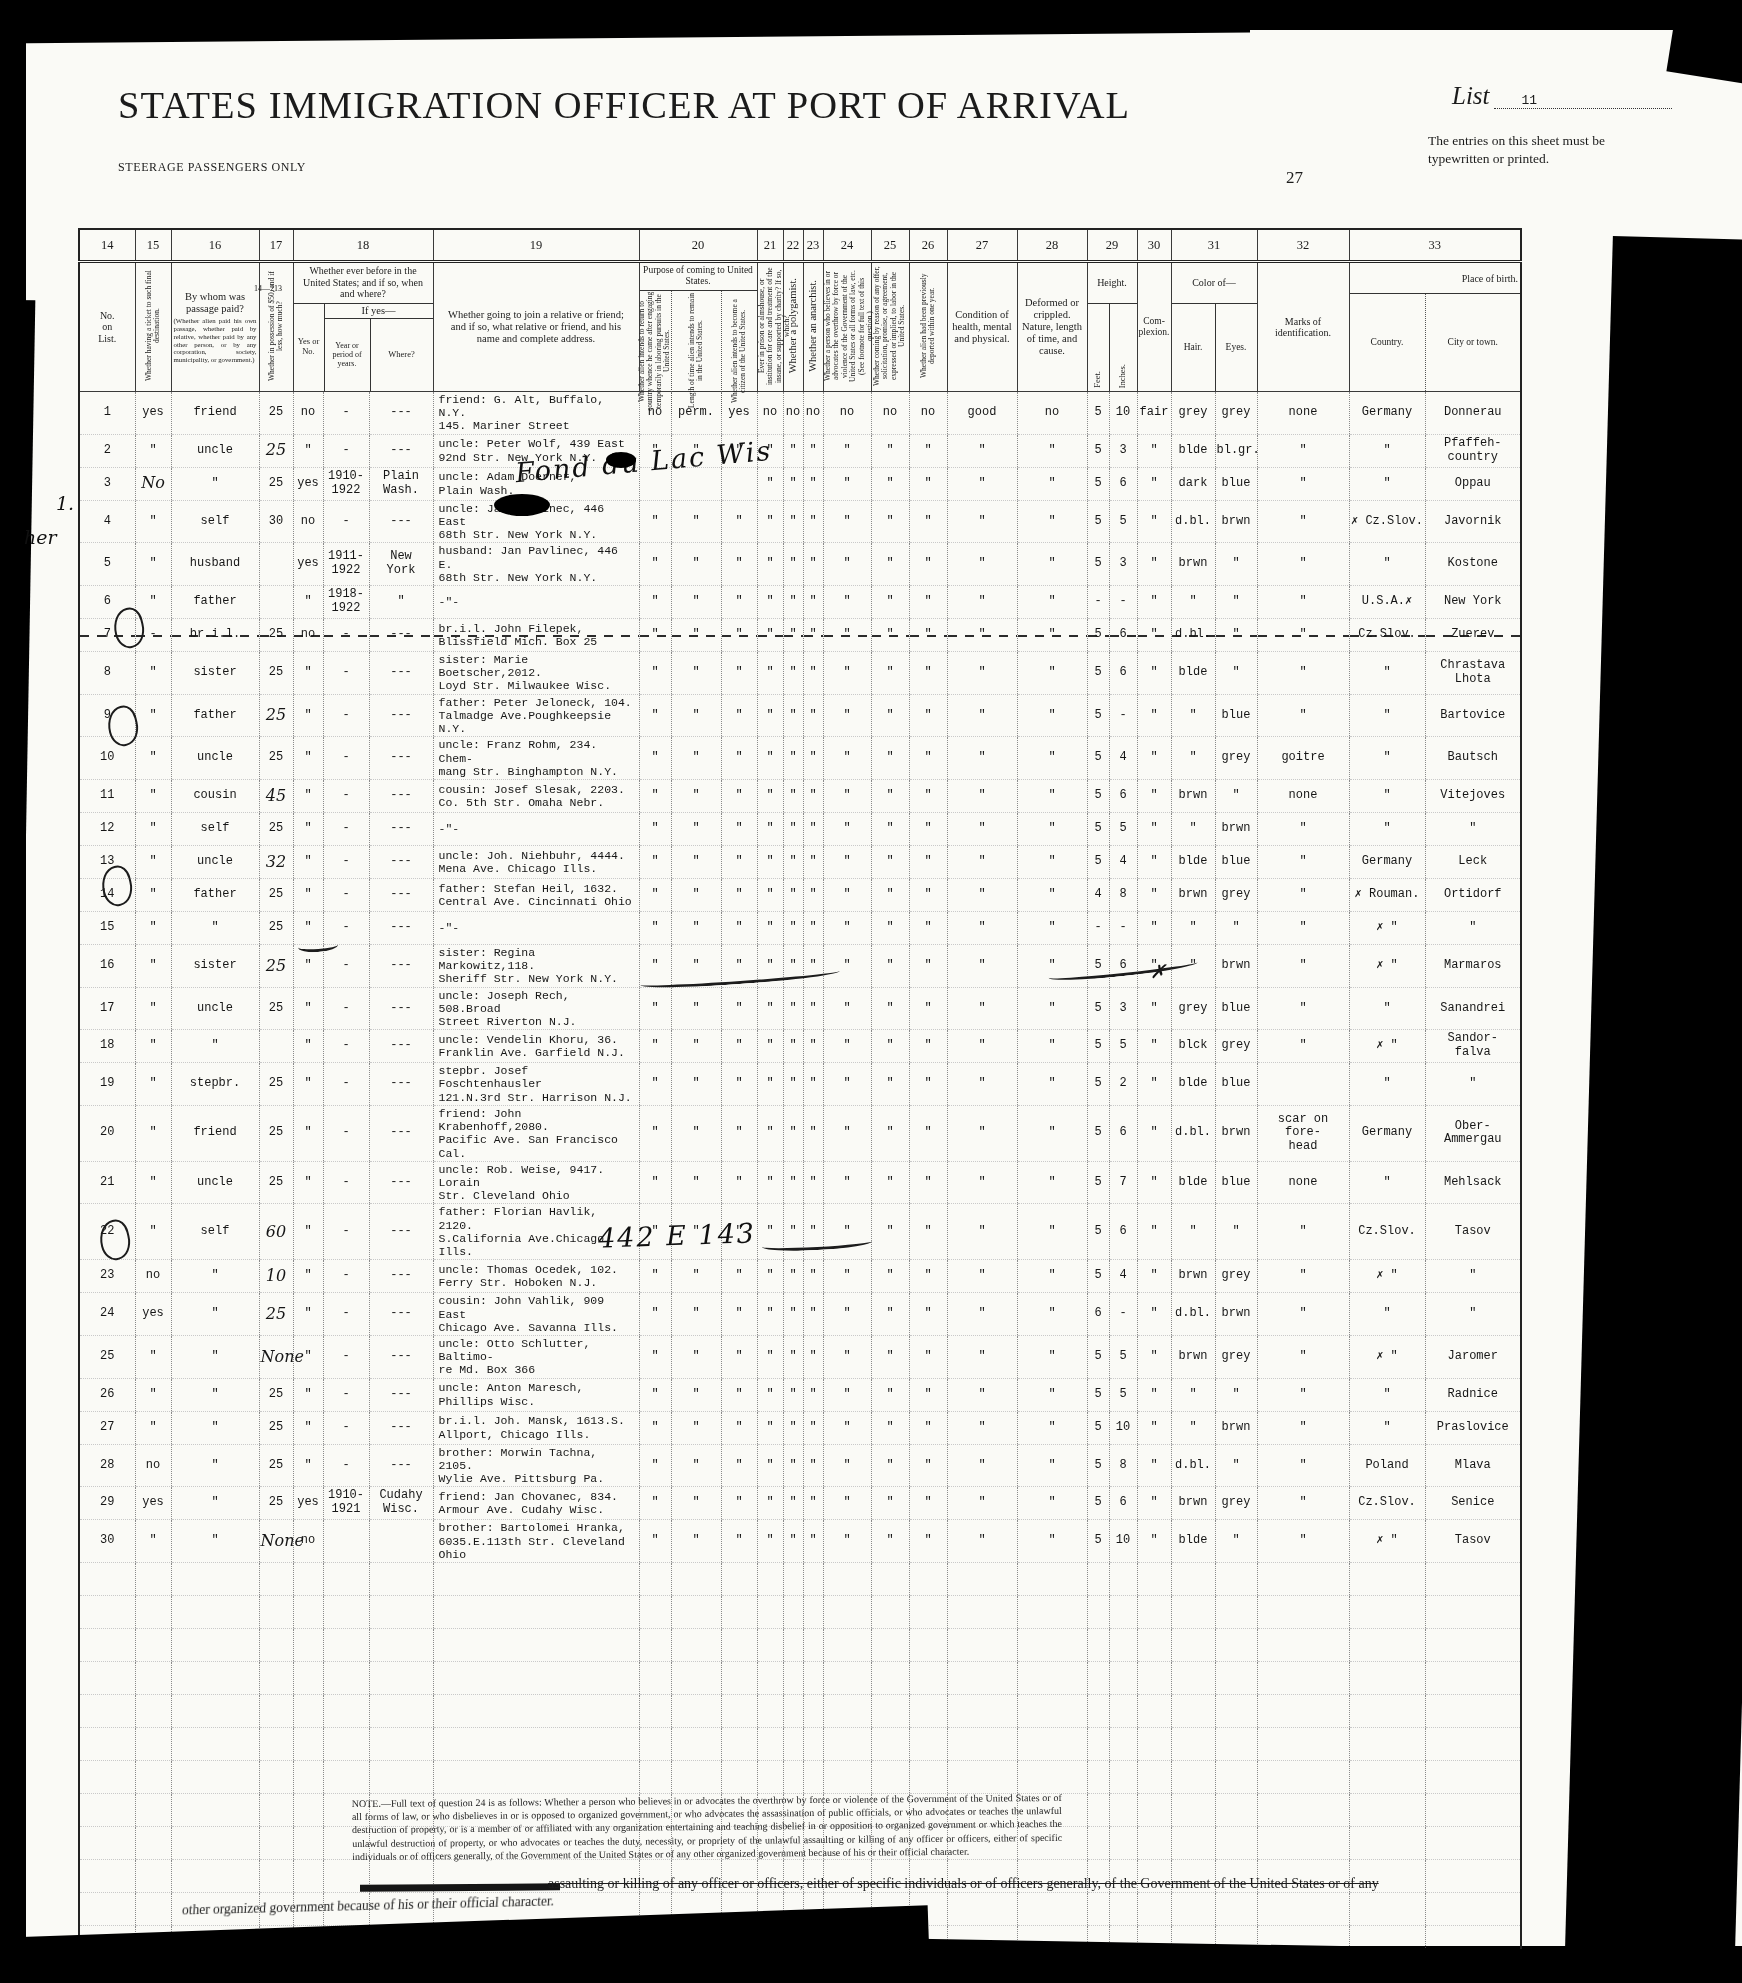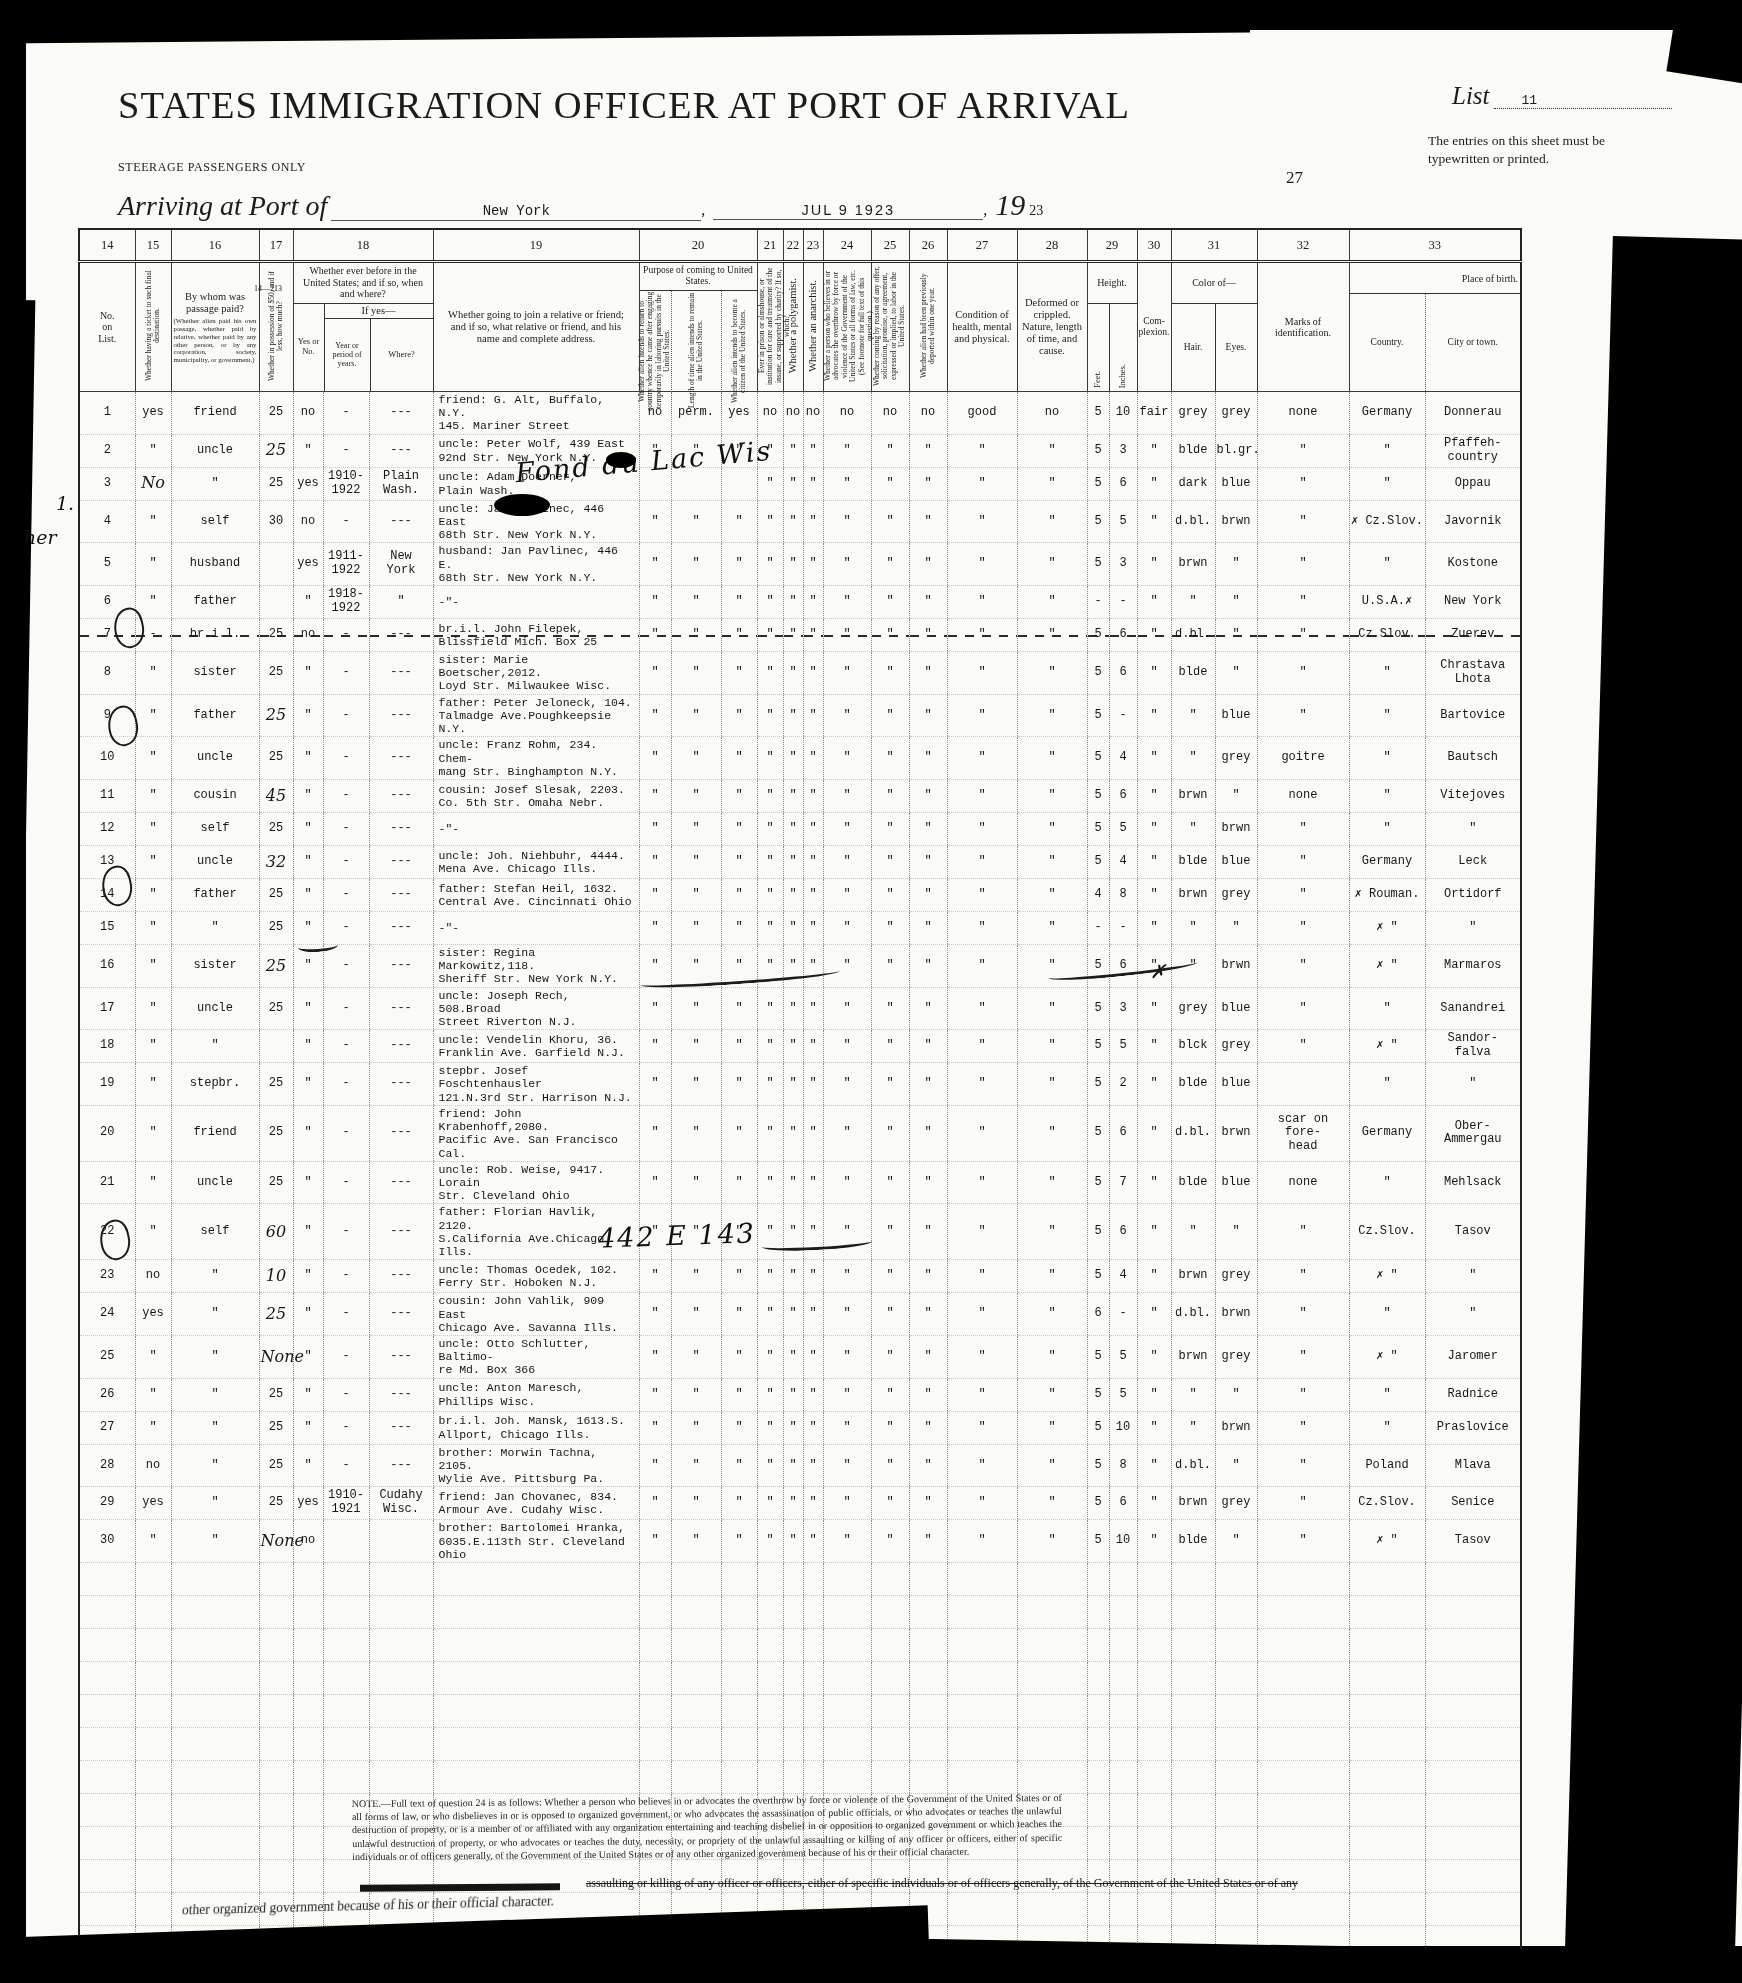--- a/index.html
+++ b/index.html
@@ -91,48 +91,41 @@
   .overlay.scribble{height:9px;border-bottom:3px solid #1c1c1c;border-radius:50%;transform:rotate(-4deg);}
   .overlay.loop{width:26px;height:36px;border:2px solid #1c1c1c;border-radius:60% 40% 55% 45%;
                 transform:rotate(-14deg);}
   .overlay.blob{background:#000;border-radius:50%;}
 
   
   .footnote{position:absolute;left:352px;top:1794px;width:710px;font-size:10px;line-height:1.32;
             text-align:justify;transform:rotate(-0.5deg);}
   .smearbar{position:absolute;left:360px;top:1884px;width:200px;height:7px;background:#151515;
             transform:rotate(-0.4deg);}
-  .smear1{position:absolute;left:586px;top:1876px;width:880px;font-size:12px;white-space:nowrap;
+  .smear1{position:absolute;left:548px;top:1876px;width:880px;font-size:14px;white-space:nowrap;
           overflow:hidden;color:#1d1d1d;filter:blur(0.5px);text-decoration:line-through;}
   .smear2{position:absolute;left:182px;top:1898px;font-size:13.5px;color:#222;filter:blur(0.6px);
           transform:rotate(-1.4deg) skewX(-6deg);white-space:nowrap;}
 </style>
 </head>
 <body>
 
 <div class="scan">
   <div class="page"></div>
 
   <div class="doc-title">STATES IMMIGRATION OFFICER AT PORT OF ARRIVAL</div>
   <div class="steerage">STEERAGE PASSENGERS ONLY</div>
 
   <div class="list-line">
     <span class="lbl">List</span>
     <span class="dots">11</span>
   </div>
   <div class="entries-note">The entries on this sheet must be typewritten or printed.</div>
   <div class="page-num">27</div>
 
-  <div class="arrive">
-    <span class="lbl">Arriving at Port of</span>
-    <span class="blank b1">New York</span><span>,&nbsp;</span>
-    <span class="blank b2">JUL 9  1923</span><span>,&nbsp;</span>
-    <span class="yr-big">19</span>
-    <span class="yr-sm">23</span>
-  </div>
 
   <table class="manifest">
     <colgroup>
       <col style="width:56px">
         <col style="width:36px">
         <col style="width:88px">
         <col style="width:34px">
       <col style="width:30px">
         <col style="width:46px">
         <col style="width:64px">

